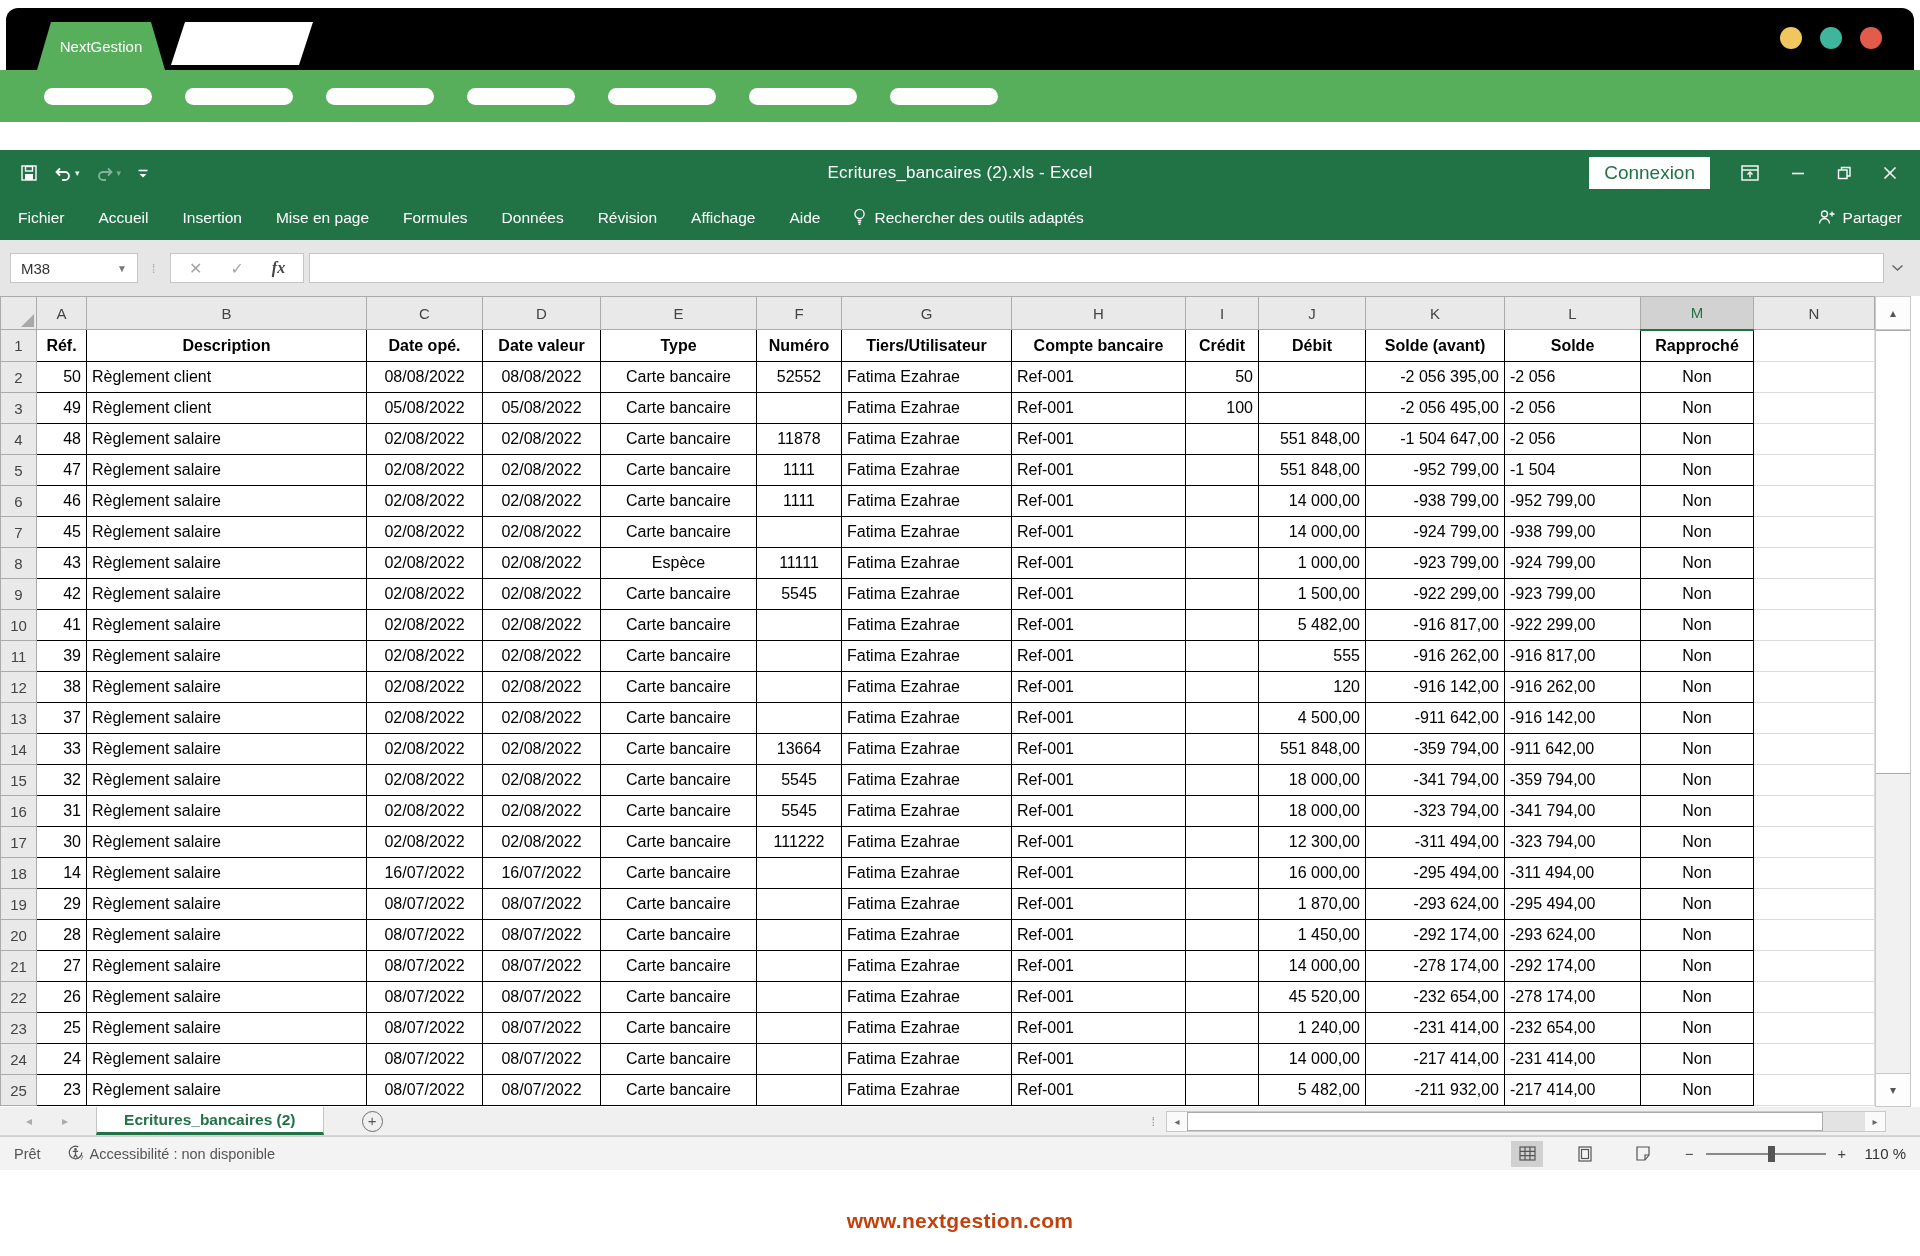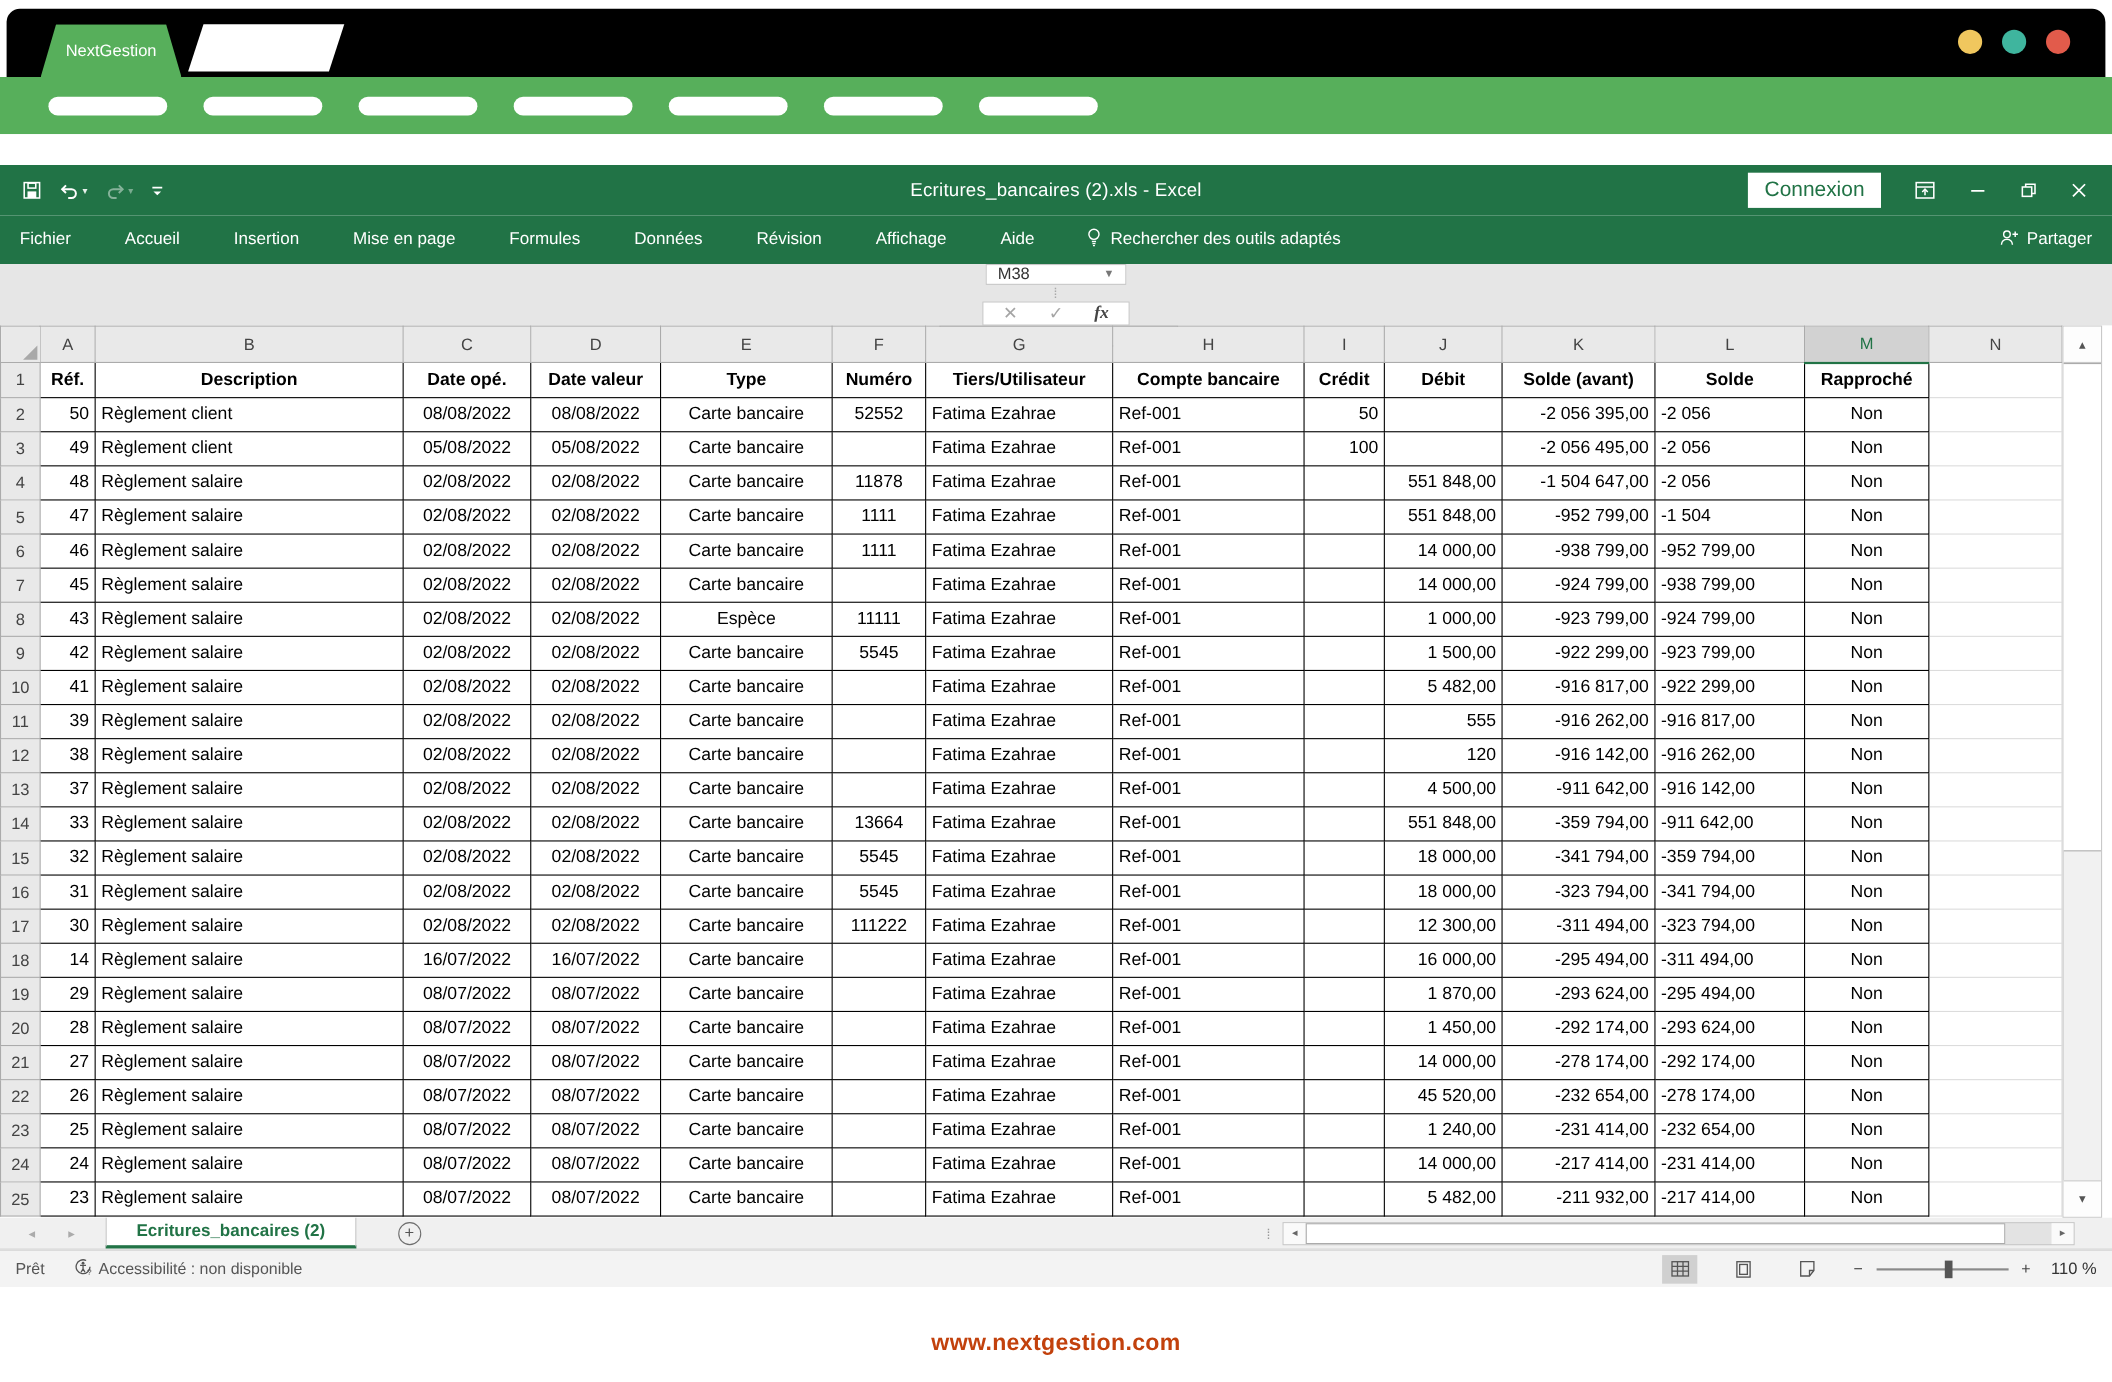--- a/index.html
+++ b/index.html
@@ -22,28 +22,28 @@
   .qat { display:flex; align-items:center; gap:15px; padding-left:20px; }
   .qat .ico { display:flex; align-items:center; color:#fff; }
   .dim { opacity:.45; }
   .mini-arrow { font-size:9px; color:#e8f2ec; margin-left:2px; }
   .title-text { position:absolute; left:50%; transform:translateX(-50%); font-size:17px; letter-spacing:.2px; }
   .tb-right { margin-left:auto; display:flex; align-items:center; gap:30px; padding-right:22px; }
   .connexion { background:#fff; color:#217346; font-size:19px; padding:5px 15px; border:none; cursor:pointer; }
   .winctl { display:flex; align-items:center; color:#fff; }
 
   
-  .ribbon { height:44px; background:#217346; display:flex; align-items:center; color:#fff; font-size:15.5px; padding:0 18px;gap:15px; }
+  .ribbon { height:44px; background:#217346; display:flex; align-items:center; color:#fff; font-size:15.5px; padding:0 18px; }
   .rtab { padding:0 17px; height:100%; display:flex; align-items:center; cursor:pointer; }
   .rtab:first-child { padding-left:0; }
   .search-tools { display:flex; align-items:center; gap:8px; margin-left:14px; }
   .partager { margin-left:auto; display:flex; align-items:center; gap:7px; }
 
   
-  .formula-row { height:56px; background:#E6E6E6; display:flex; align-items:center; padding:0 10px;flex-direction:column; }
+  .formula-row { height:56px; background:#E6E6E6; display:flex; align-items:center; padding:0 10px; }
   .name-box { width:128px; height:30px; background:#fff; border:1px solid #C6C6C6; display:flex; align-items:center; padding:0 10px; font-size:15px; color:#333; }
   .name-box .nb-arrow { margin-left:auto; font-size:10px; color:#777; }
   .fseq { width:32px; text-align:center; color:#A9A9A9; font-size:13px; letter-spacing:1px; }
   .fx-box { height:30px; background:#fff; border:1px solid #C6C6C6; display:flex; align-items:center; gap:28px; padding:0 18px; color:#A5A5A5; font-size:16px; }
   .fx-label { font-family:"Liberation Serif", serif; font-style:italic; font-weight:bold; color:#444; }
   .formula-field { flex:1; height:30px; background:#fff; border:1px solid #C6C6C6; margin-left:5px; font-size:15px; padding:0 8px; color:#222; }
   .fbar-chev { width:26px; display:flex; justify-content:center; color:#666; }
 
   
   .grid-wrap { display:flex; align-items:flex-start; background:#fff; }

